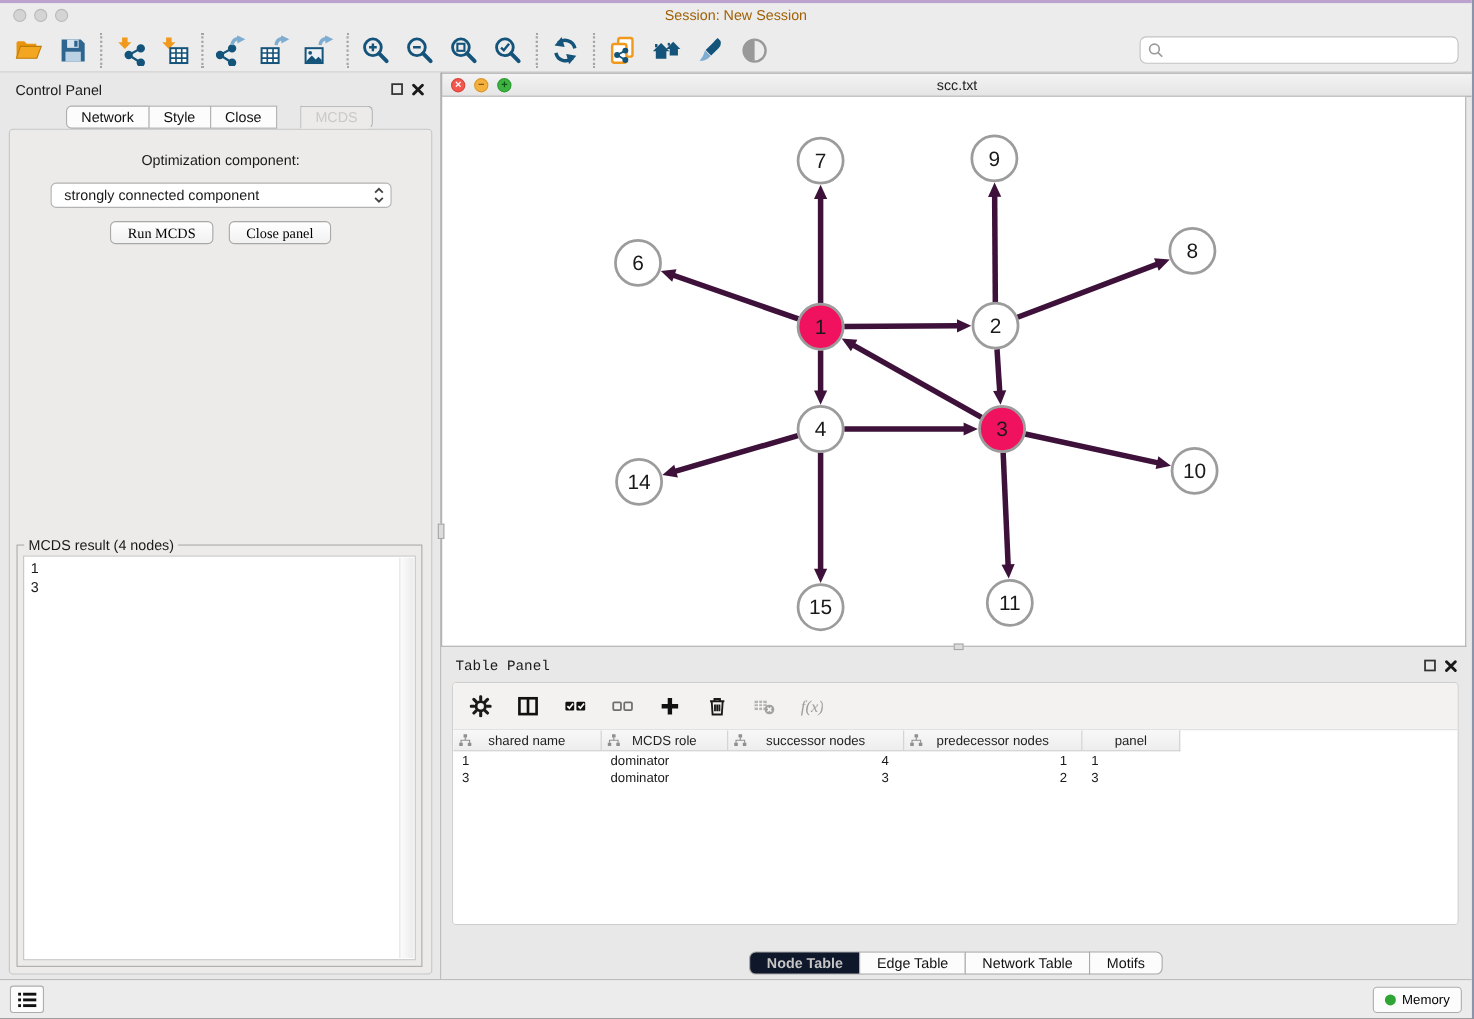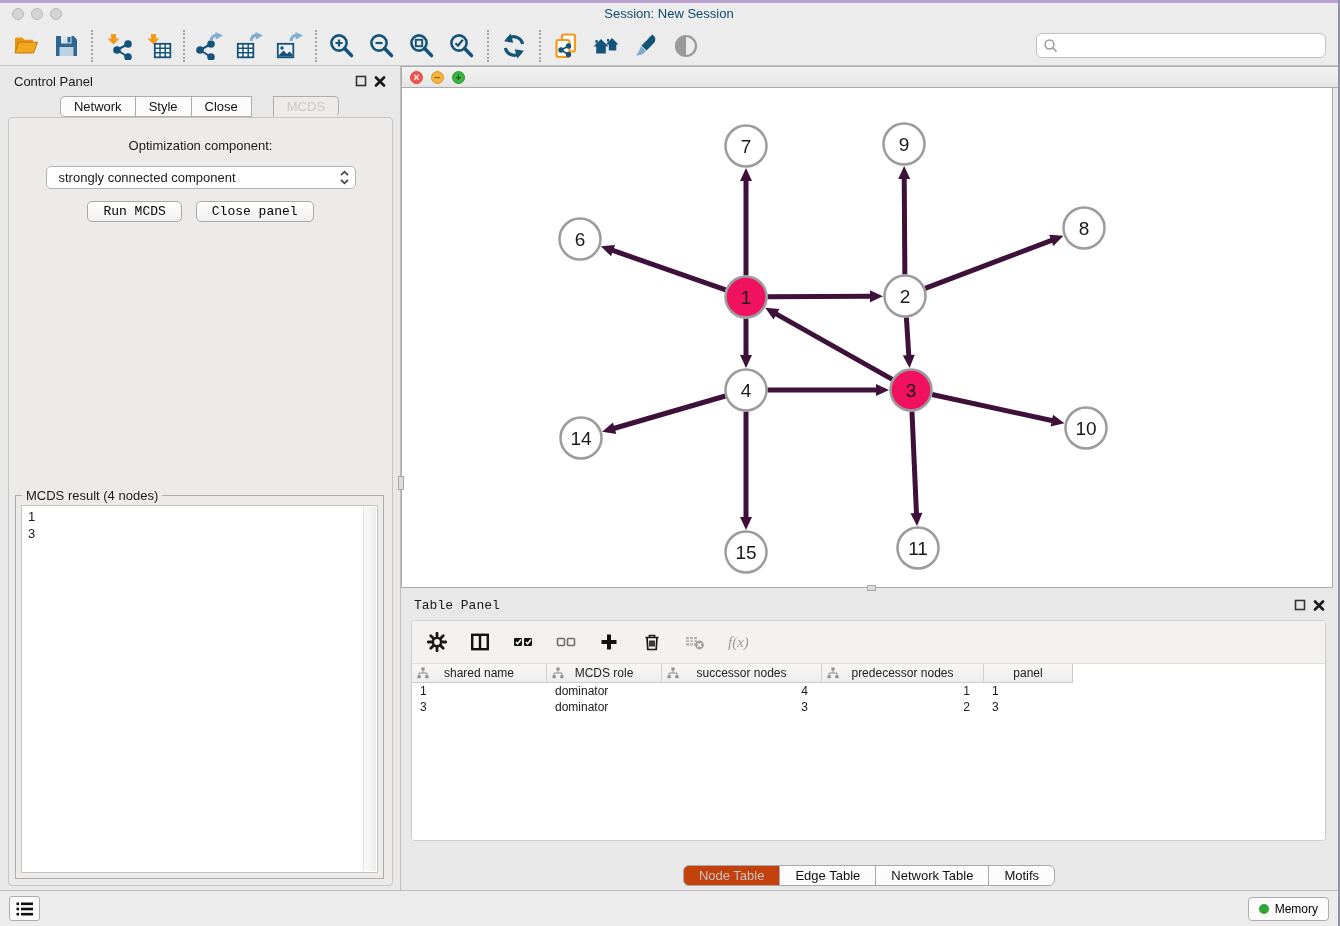--- a/index.html
+++ b/index.html
@@ -7,21 +7,21 @@
   #app {
     position:relative; width:1340px; height:926px; overflow:hidden;
     background:#ECECEC; font-family:"Liberation Sans", sans-serif;
     color:#1a1a1a; border-right:2px solid #8D93A8;
   }
   .top-accent { height:3px; background:#BCA2CE; }
   
   .titlebar { position:relative; height:23px; background:#ECECEC; }
   .mac-dots { position:absolute; left:12px; top:5px; display:flex; gap:7px; }
   .mac-dots .dot { width:12px; height:12px; border-radius:50%; background:#D4D4D4; border:1px solid #B9B9B9; }
-  .win-title { text-align:center; line-height:22px; font-size:13px; color:#0c4a6e; }
+  .win-title { text-align:center; line-height:22px; font-size:13px; color:#a16207; }
   
   .toolbar { height:40px; display:flex; align-items:center; padding:0 6px; border-bottom:1px solid #C6C6C6; background:#ECECEC; }
   .tb-groups { display:flex; align-items:center; }
   .tool-btn { width:40px; height:36px; border:none; background:transparent; display:flex; align-items:center; justify-content:center; }
   .tb-sep { width:0; height:32px; border-left:2px dotted #A5A5A5; margin:0 5px; }
   .search-box { margin-left:auto; margin-right:6px; width:290px; height:25px; background:#fff; border:1px solid #C2C2C2; border-radius:6px; display:flex; align-items:center; padding:0 6px; }
   .search-box input { flex:1; border:none; outline:none; font-size:13px; font-family:"Liberation Sans",sans-serif; background:transparent; }
   
   .main { display:flex; height:824px; }
   .control-panel { width:401px; background:#E8E8E8; border-right:1px solid #BDBDBD; position:relative; flex:none; }
@@ -30,21 +30,21 @@
   .cp-tabs { height:21px; display:flex; justify-content:center; position:relative; z-index:2; }
   .cp-tab { font-size:13px; line-height:19px; padding:0 13px; background:#FCFCFC; border:1px solid #ADADAD; margin-left:-1px; color:#111; }
   .cp-tab:first-child { border-radius:5px 0 0 5px; }
   .cp-tab:last-child { border-radius:0 5px 5px 0;margin-left:21px; }
   .cp-tab.active { background:#ECEBE9; color:#C9C9C9; border-bottom-color:#ECEBE9; }
   .cp-content { position:absolute; left:8px; right:7px; top:51px; bottom:4px; background:#ECEBE9; border:1px solid #C6C6C6; border-radius:4px; }
   .opt-label { text-align:center; margin-top:20px; font-size:13px; }
   .dropdown { margin:13px auto 0; width:310px; height:23px; background:#fff; border:1px solid #B3B3B3; border-radius:5px; display:flex; align-items:center; padding:0 5px 0 12px; font-size:13px; }
   .dropdown .dd-arrows { margin-left:auto; }
   .btn-row { display:flex; justify-content:center; gap:14px; margin-top:12px; }
-  .aqua-btn { height:21px; padding:0 15px; font-size:13px; font-family:Liberation Mono, monospace; background:linear-gradient(#FFFFFF,#F1F1F1); border:1px solid #A9A9A9; border-radius:5px; }
+  .aqua-btn { height:21px; padding:0 15px; font-size:13px; font-family:Liberation Serif, serif; background:linear-gradient(#FFFFFF,#F1F1F1); border:1px solid #A9A9A9; border-radius:5px; }
   .result-group { position:absolute; left:6px; right:8px; top:377px; bottom:6px; border:1px solid #ABABAB; }
   .result-legend { position:absolute; top:-8px; left:6px; background:#ECEBE9; padding:0 4px; font-size:13px; }
   .result-inner { position:absolute; left:5px; right:5px; top:9px; bottom:5px; background:#fff; border:1px solid #C4C4C4; }
   .result-text { font-size:13px; line-height:17px; padding:2px 6px; white-space:pre-line; }
   .result-scroll { position:absolute; top:1px; bottom:1px; right:1px; width:13px; background:linear-gradient(to right,#FBFBFB,#ECECEC); border-left:1px solid #E2E2E2; }
   
   .right-col { flex:1; display:flex; flex-direction:column; background:#E8E8E8; }
   .network-frame { height:522px; flex:none; position:relative; }
   .nf-titlebar { height:22px; background:linear-gradient(#F3F3F3,#E5E5E5); border:1px solid #ABABAB; border-right:none; position:relative; display:flex; align-items:center; }
   .traffic { display:flex; gap:8px; margin-left:8px; z-index:2; }
@@ -68,21 +68,21 @@
   .th:last-child { border-right:none; }
   .th svg { position:absolute; left:5px; top:3px; }
   .trow { display:flex; height:16px; font-size:12px; align-items:center; }
   .td { overflow:hidden; white-space:nowrap; }
   .td.left { text-align:left; padding-left:8px; }
   .td.right { text-align:right; padding-right:14px; }
   .tp-tabs { position:absolute; bottom:4px; left:0; right:0; display:flex; justify-content:center; }
   .tp-tab { font-size:13px; line-height:19px; padding:0 15px; background:#FCFCFC; border:1px solid #A8A8A8; margin-left:-1px; color:#111; }
   .tp-tab:first-child { border-radius:6px 0 0 6px; }
   .tp-tab:last-child { border-radius:0 6px 6px 0; }
-  .tp-tab.active { background:#c2410c; color:#C5C5C5; }
+  .tp-tab.active { background:#0f172a; color:#C5C5C5;font-weight:bold; }
   
   .status-bar { height:36px; border-top:1px solid #BDBDBD; background:#ECECEC; display:flex; align-items:center; padding:0 9px; }
   .list-btn { width:31px; height:25px; background:#FCFCFC; border:1px solid #ADADAD; border-radius:3px; display:flex; align-items:center; justify-content:center; }
   .memory-btn { margin-left:auto; height:24px; padding:0 10px; background:#FCFCFC; border:1px solid #ADADAD; border-radius:4px; display:flex; align-items:center; gap:6px; font-size:12px; font-family:"Liberation Sans",sans-serif; }
   .mem-dot { width:10px; height:10px; border-radius:50%; background:#2EA534; }
   .icon-btn { border:none; background:transparent; padding:0; display:flex; }
 </style>
 </head>
 <body>
 
@@ -299,20 +299,21 @@
 3</div>
             <div class="result-scroll"></div>
           </div>
         </div>
       </div>
     </div>
 
     <div class="right-col">
       <div class="network-frame">
         <div class="nf-titlebar">
+          <div class="nf-title">scc.txt</div>
           <div class="traffic">
             <span class="light red">×</span>
             <span class="light yellow">−</span>
             <span class="light green">+</span>
           </div>
         </div>
         <div class="nf-canvas">
           <svg id="graph-svg" width="928" height="498" viewBox="0 0 928 498">
               <g>
                 <line x1="344" y1="187.5" x2="344" y2="92" stroke="#3D1139" stroke-width="5"></line>

